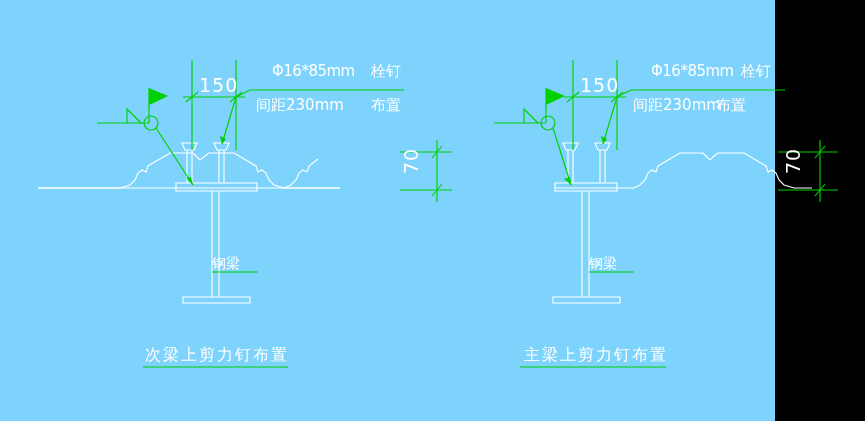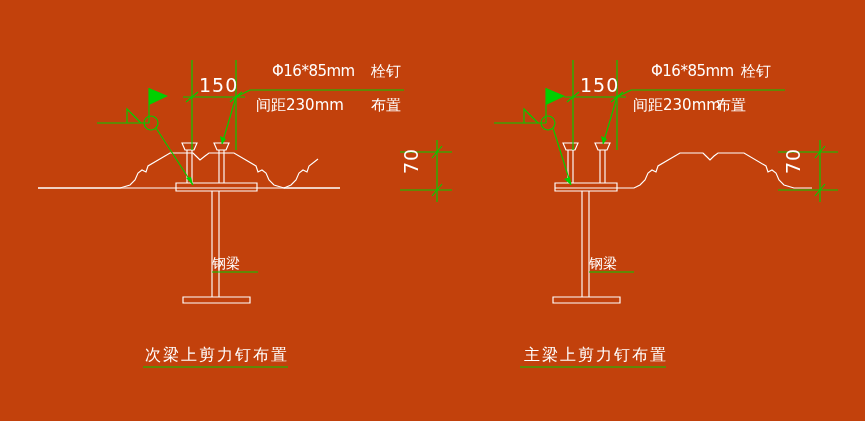--- a/index.html
+++ b/index.html
@@ -8,23 +8,23 @@
     background: #000000;
   }
   body {
     width: 865px;
     height: 421px;
     overflow: hidden;
     font-family: "DejaVu Sans", sans-serif;
   }
   #cad-canvas {
     position: relative;
-    width: 865px;
+    width: 775px;
     height: 421px;
-    background: #c2410c;
+    background: #7dd3fc;
     text-decoration: underline;
   }
   svg.drawing {
     position: absolute;
     top: 0;
     left: 0;
     width: 865px;
     height: 421px;
   }
   .wline {

